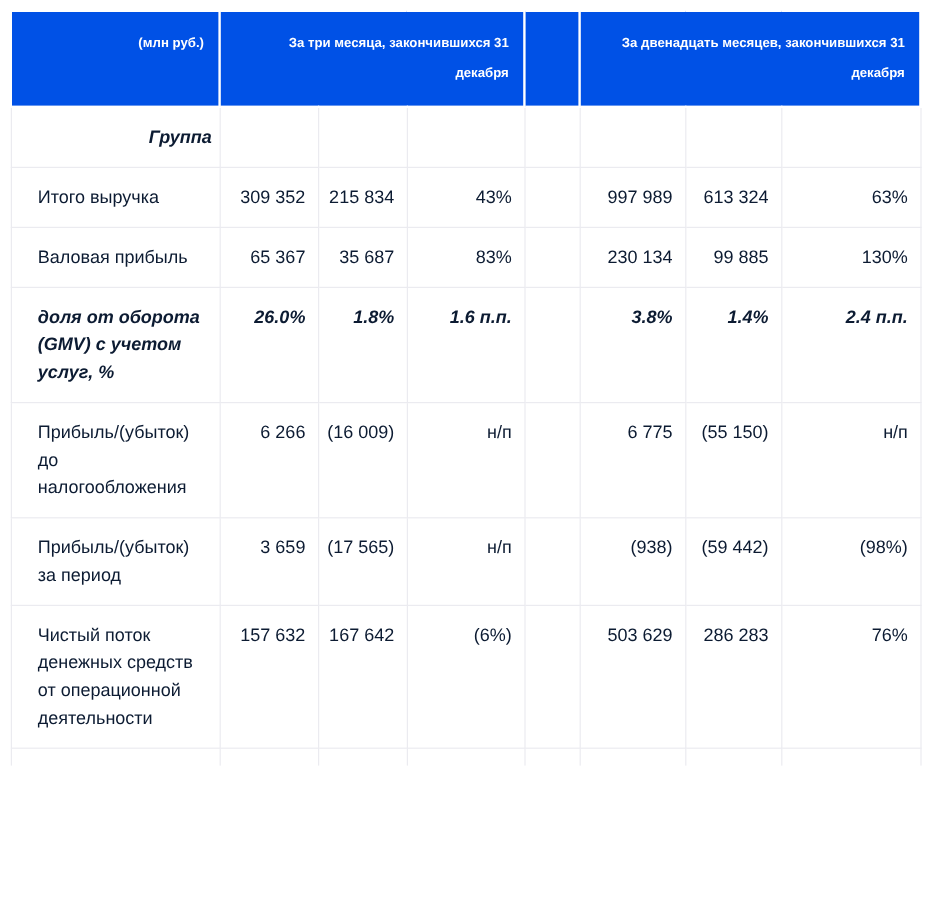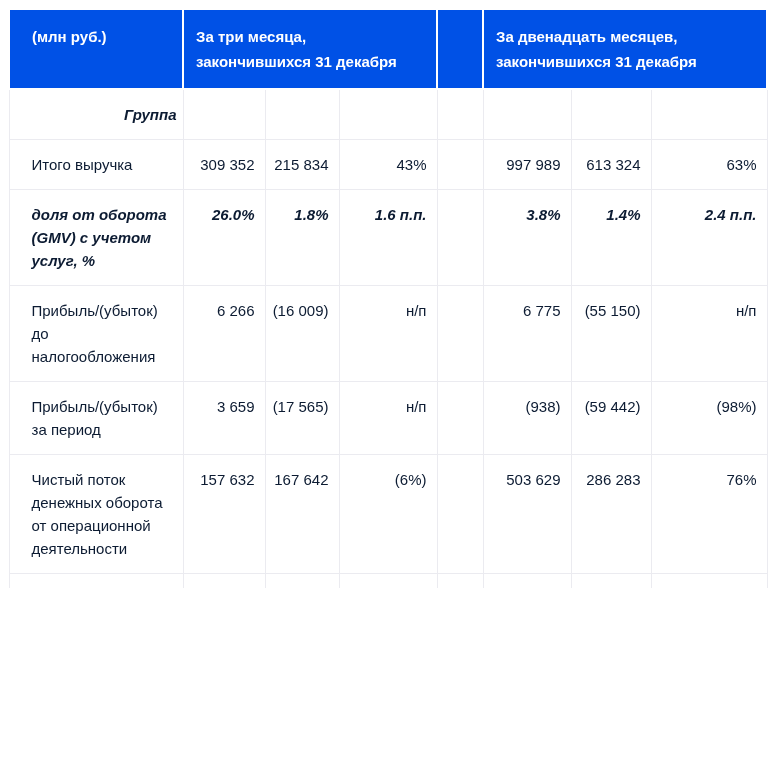--- a/index.html
+++ b/index.html
@@ -18,23 +18,23 @@
   table{
     border-collapse:collapse;
     table-layout:fixed;
     width:758px;
   }
   
   thead th{
     background:var(--header-bg);
     color:var(--header-text);
     font-weight:700;
-    font-size:15px;
+    font-size:11px;
     line-height:25px;
-    text-align:left;
+    text-align:right;
     vertical-align:top;
     border:2px solid #ffffff;
     padding:14px 12px 12px 12px;
   }
   thead tr.group-row th{height:52px;}
   thead tr.cols-row th{padding:9px 12px 8px 12px;height:22px;}
   thead th.lbl{padding-left:22px;}
   
   tbody td{
     border:1px solid var(--grid-line);
@@ -90,20 +90,30 @@
         <td class="lbl">Итого выручка</td>
         <td class="num">309 352</td>
         <td class="num">215 834</td>
         <td class="num">43%</td>
         <td></td>
         <td class="num">997 989</td>
         <td class="num">613 324</td>
         <td class="num">63%</td>
       </tr>
 
+      <tr>
+        <td class="lbl">Валовая прибыль</td>
+        <td class="num">65 367</td>
+        <td class="num">35 687</td>
+        <td class="num">83%</td>
+        <td></td>
+        <td class="num">230 134</td>
+        <td class="num">99 885</td>
+        <td class="num">130%</td>
+      </tr>
 
 
       <tr class="em">
         <td class="lbl">доля от оборота (GMV) с учетом услуг, %</td>
         <td class="num">26.0%</td>
         <td class="num">1.8%</td>
         <td class="num">1.6 п.п.</td>
         <td></td>
         <td class="num">3.8%</td>
         <td class="num">1.4%</td>
@@ -126,21 +136,21 @@
         <td class="num">3 659</td>
         <td class="num">(17 565)</td>
         <td class="num">н/п</td>
         <td></td>
         <td class="num">(938)</td>
         <td class="num">(59 442)</td>
         <td class="num">(98%)</td>
       </tr>
 
       <tr>
-        <td class="lbl">Чистый поток денежных оборота от операционной деятельности</td>
+        <td class="lbl">Чистый поток денежных средств от операционной деятельности</td>
         <td class="num">157 632</td>
         <td class="num">167 642</td>
         <td class="num">(6%)</td>
         <td></td>
         <td class="num">503 629</td>
         <td class="num">286 283</td>
         <td class="num">76%</td>
       </tr>
 
       <tr class="partial">

